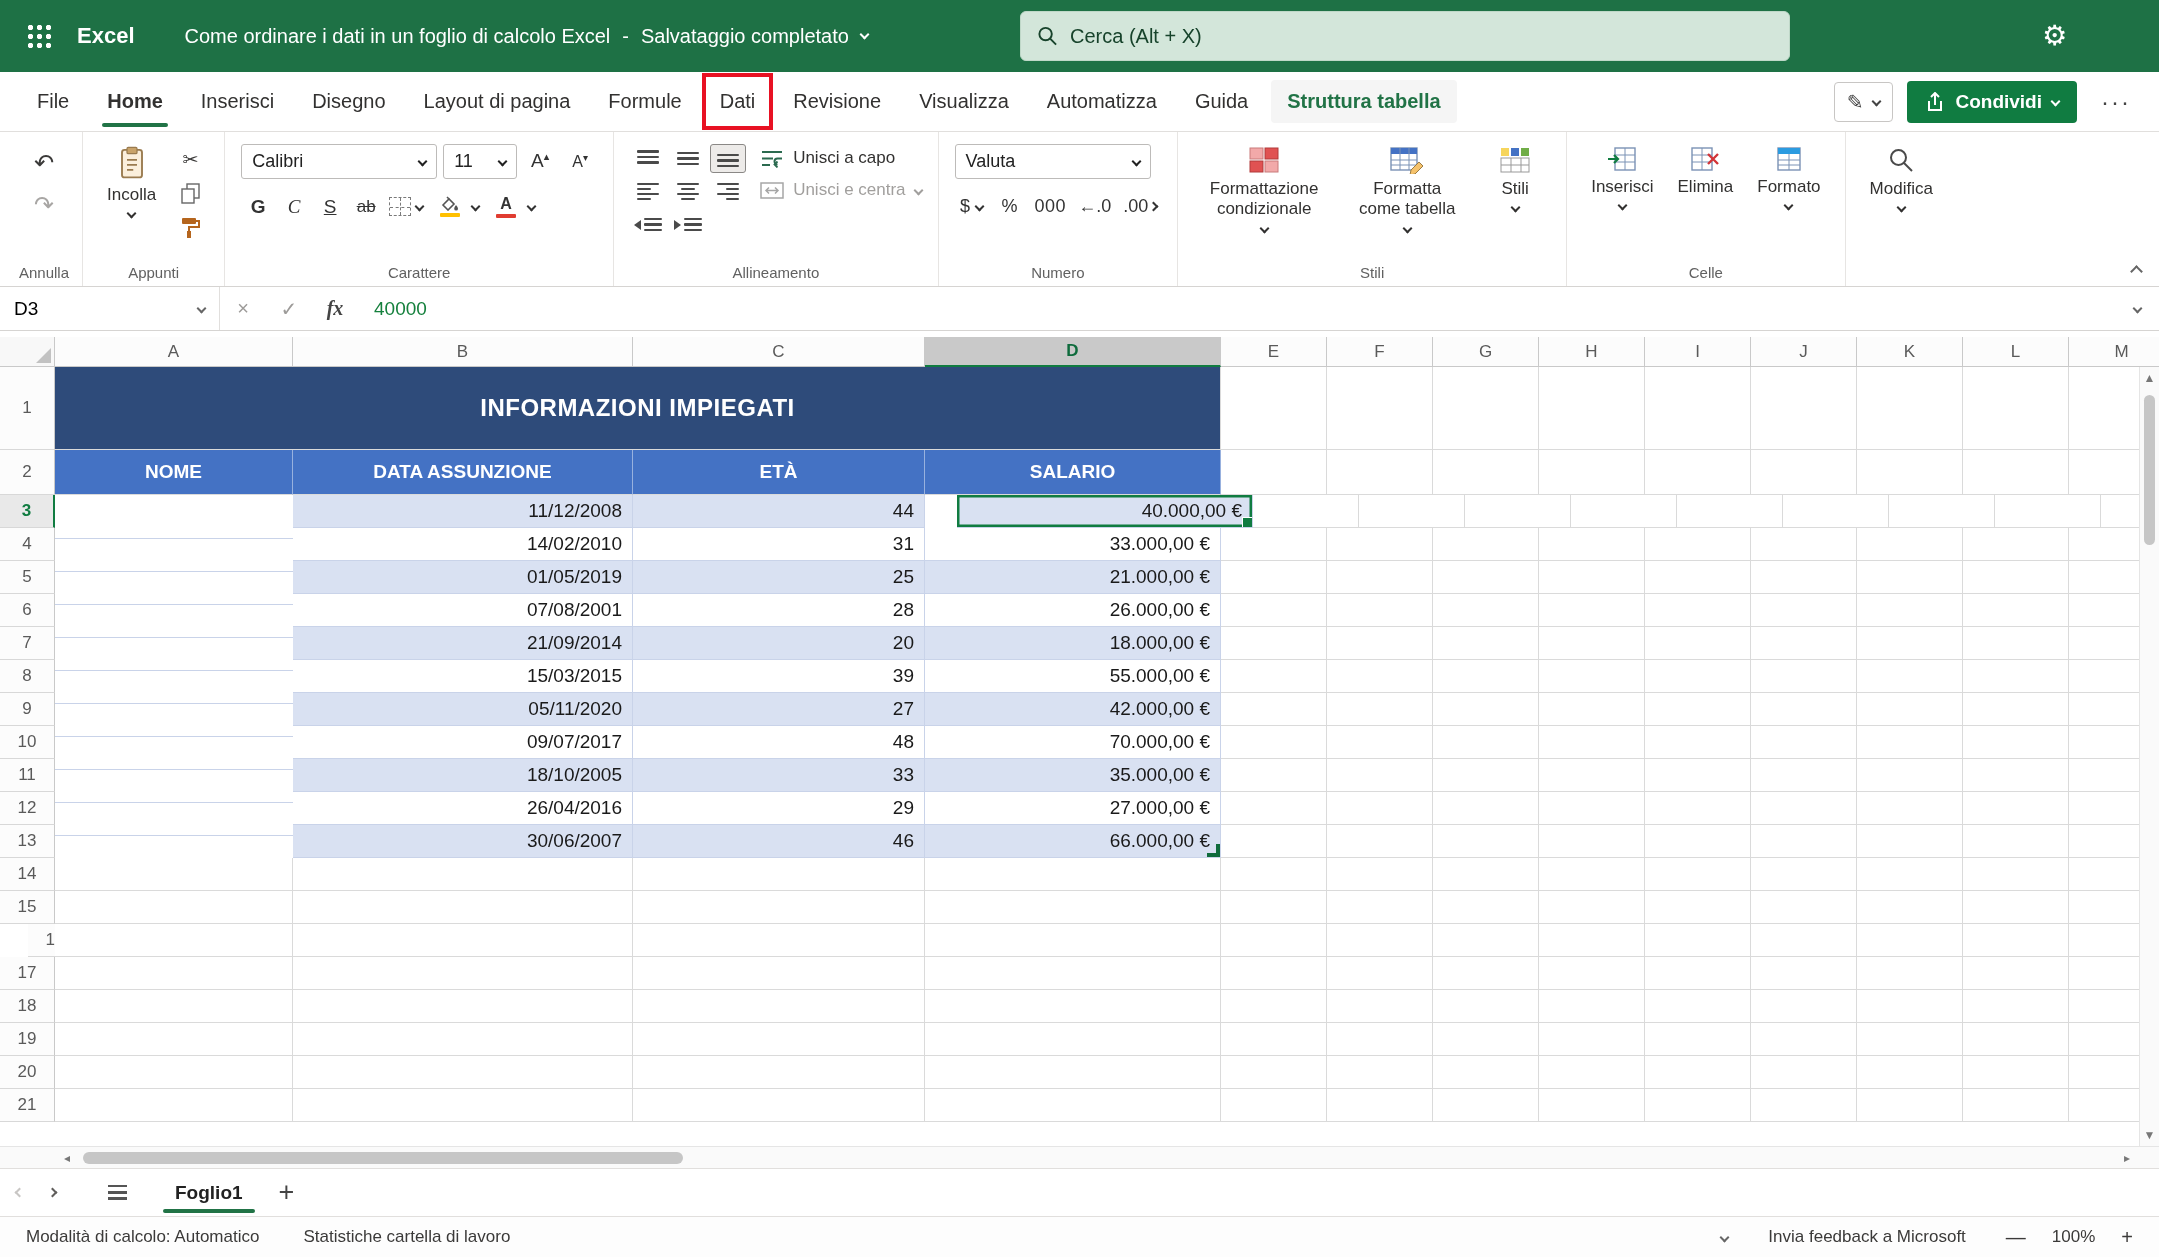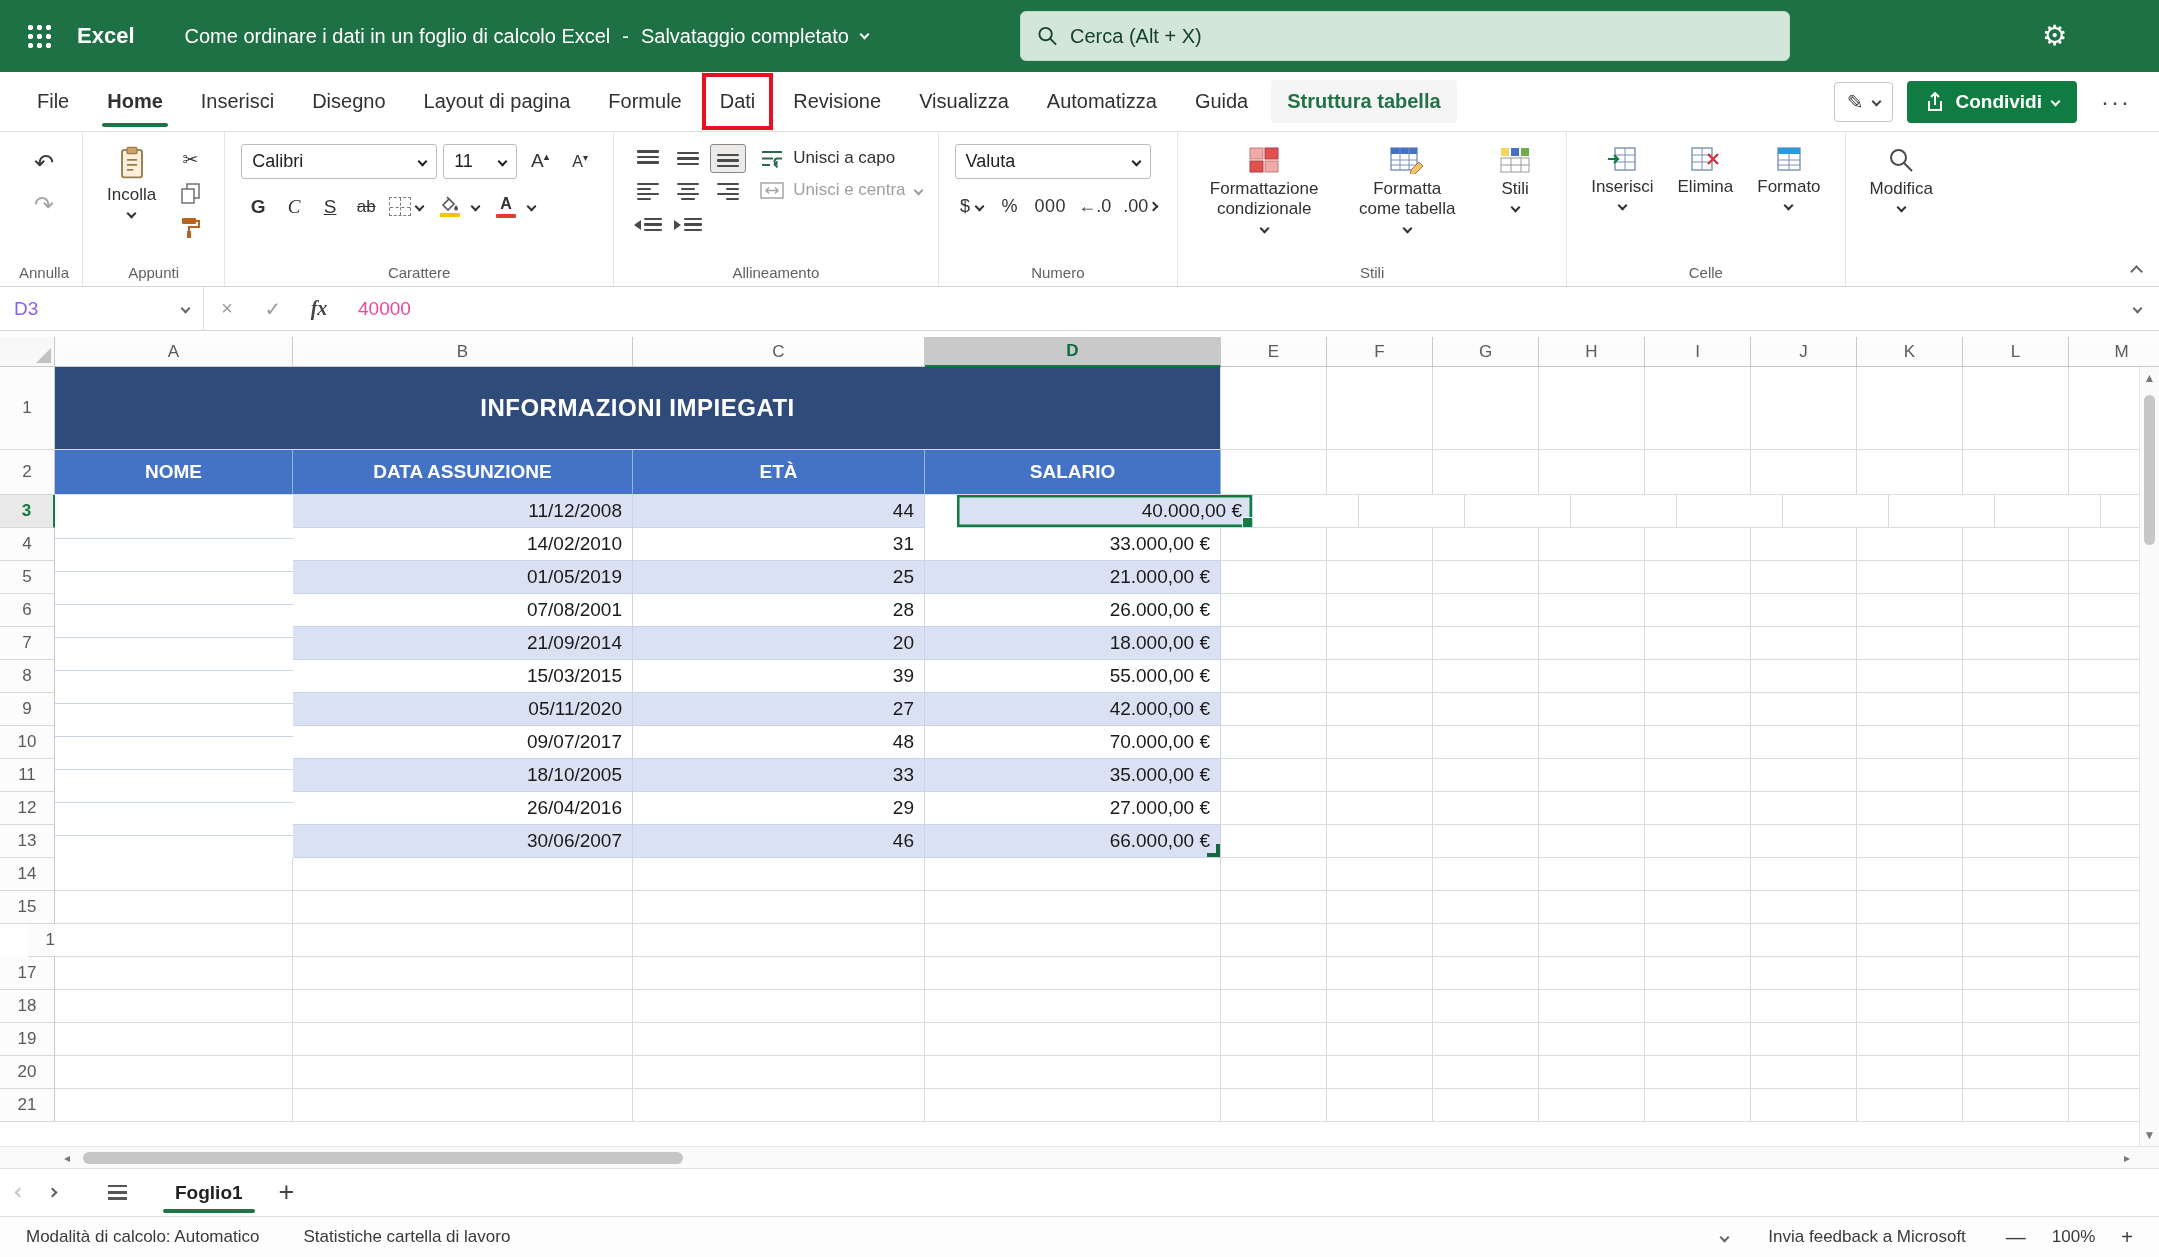--- a/index.html
+++ b/index.html
@@ -75,24 +75,24 @@
   .numrow { display:flex; align-items:center; gap:4px; }
   .numrow .fbtn { font-size:18px; }
   .t000 { font-size:14px; letter-spacing:0.5px; }
   .decbtn { font-size:15px; }
   .dashbox { width:22px; height:19px; border:1.5px dashed #7A7A7A; position:relative; }
   .dashbox::before { content:""; position:absolute; left:50%; top:0; bottom:0; border-left:1.5px dashed #7A7A7A; }
   .dashbox::after { content:""; position:absolute; top:50%; left:0; right:0; border-top:1.5px dashed #7A7A7A; }
 
   
   .fbar { height:44px; display:flex; align-items:stretch; border-bottom:1px solid #D6D4D2; background:#fff; }
-  .namebox { width:204px; display:flex; align-items:center; justify-content:space-between; padding:0 14px; font-size:19px; color:#8b5cf6; border-right:1px solid #E1DFDD; }
+  .namebox { width:220px; display:flex; align-items:center; justify-content:space-between; padding:0 14px; font-size:19px; color:#000000; border-right:1px solid #E1DFDD; }
   .fico { width:46px; display:flex; align-items:center; justify-content:center; font-size:20px; color:#9D9B99; }
   .fico.fx { color:#444; font-style:italic; font-family:"Liberation Serif","DejaVu Serif",serif; font-weight:600; }
-  .fvalue { flex:1; display:flex; align-items:center; padding-left:16px; font-size:19px; color:#ec4899; }
+  .fvalue { flex:1; display:flex; align-items:center; padding-left:16px; font-size:19px; color:#15803d; }
   .fexpand { width:44px; display:flex; align-items:center; justify-content:center; color:#666; }
 
   
   .gridarea { height:815px; position:relative; padding-top:6px; background:#fff; }
   .gridinner { display:flex; height:100%; }
   .leftcol { width:55px; flex:none; }
   .corner { width:55px; height:30px; background:#F8F8F8; border-right:1px solid #C9C9C9; border-bottom:1px solid #C9C9C9; position:relative; }
   .corner::after { content:""; position:absolute; right:3px; bottom:3px; border-left:15px solid transparent; border-bottom:15px solid #C2C2C2; }
   .rowheaders { width:55px; }
   .rowh { width:55px; display:flex; align-items:center; justify-content:center; font-size:17px; color:#5A5A5A; border-right:1px solid #C9C9C9; border-bottom:1px solid #D8D8D8; background:#FCFCFC; }

